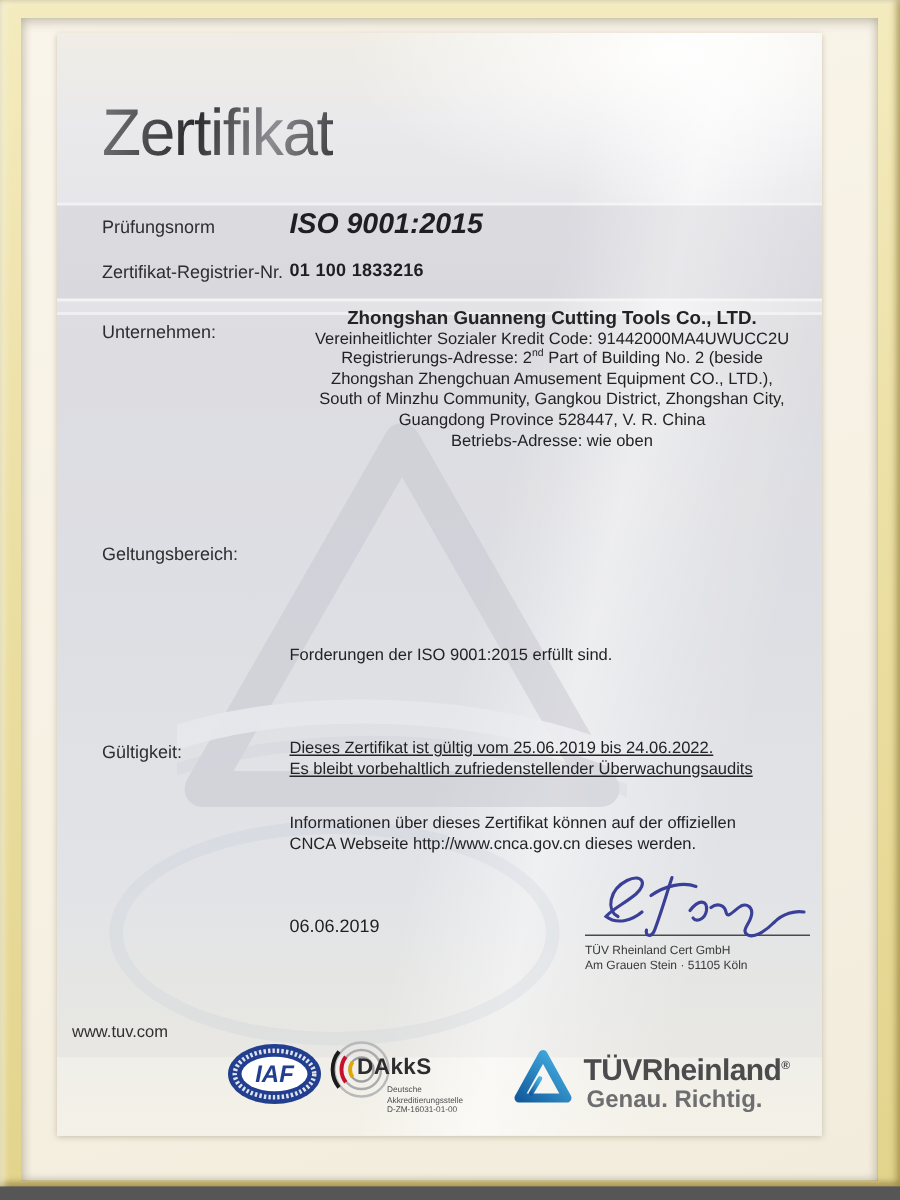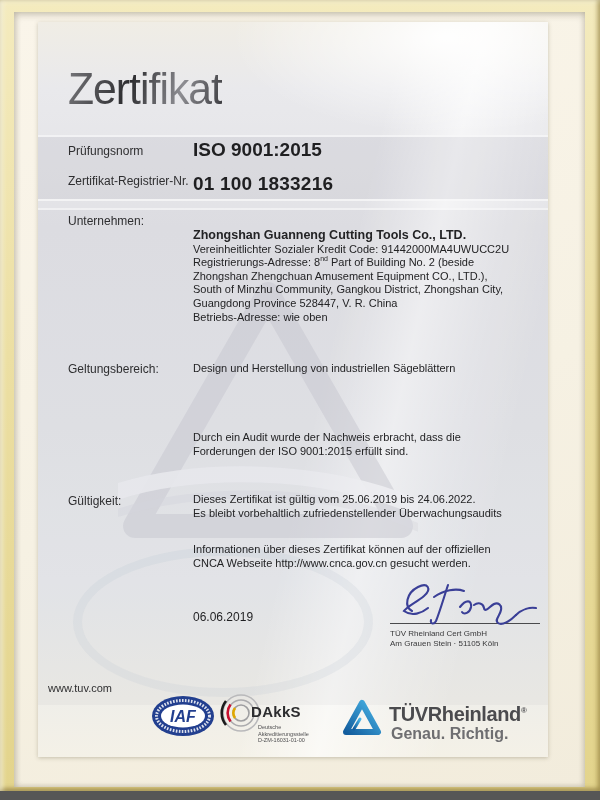--- a/index.html
+++ b/index.html
@@ -36,50 +36,50 @@
            background:rgba(84,84,106,.045); border-top:2px solid rgba(255,255,255,.55); }
 
   .title { position:absolute; left:30px; top:42px; font-size:44px; font-weight:500;
            letter-spacing:-1px; transform:scaleX(.97); transform-origin:left;
            color:#3e3e41;
            background:linear-gradient(105deg,#77777b 0%,#2c2c2f 40%,#8d8d92 72%,#3a3a3e 100%);
            -webkit-background-clip:text; background-clip:text; -webkit-text-fill-color:transparent; }
 
   .lbl { position:absolute; left:30px; font-size:12px; color:#2e2e30; }
   .val { position:absolute; left:155px; color:#1f1f21; }
-  .v-norm { top:117px; font-size:19px; font-weight:bold; }
+  .v-norm { top:117px; font-size:19px; font-weight:bold;font-style:italic; }
   .l-norm { top:122px; }
-  .v-reg  { top:151px; font-size:19px; font-weight:bold; letter-spacing:.2px; }
+  .v-reg  { top:151px; font-size:12px; font-weight:bold; letter-spacing:.2px; }
   .l-reg  { top:152px; }
 
   .body-txt { font-size:11px; line-height:13.6px; color:#232325; width:350px; }
   .l-unt { top:192px;text-align:center; }
-  .v-unt { top:207px; }
+  .v-unt { top:184px;text-align:center; }
   .v-unt .co { font-size:12.5px; font-weight:bold; }
   sup.nd { font-size:7px; vertical-align:super; line-height:0; }
 
   .l-gel { top:340px; }
   .v-gel { top:340px; }
   .v-audit { top:409px; }
   .l-gue { top:472px; }
-  .v-gue { top:471px; }
+  .v-gue { top:471px;text-decoration:underline; }
   .v-info { top:521px; }
   .v-date { top:588px; font-size:12px; }
 
   
   .sig-block { position:absolute; left:352px; top:555px; width:150px; text-align:left; }
   .sig-svg { position:relative; width:150px; height:50px; display:block; margin-bottom:0; }
   .sig-line { border-top:1.5px solid #4a4a4c; margin-top:-4px; }
   .sig-org { font-size:8px; color:#39393b; margin-top:5px; line-height:10px; }
 
   
   .site { position:absolute; left:10px; top:660px; font-size:11px; color:#2f2f31; }
   .iaf { position:absolute; left:112px; top:672px; }
   .dakks { position:absolute; left:178px; top:669px; width:130px; height:70px; }
-  .dakks-name { position:absolute; left:35px; top:12px; font-size:15px; font-weight:bold; color:#2d2d2f; letter-spacing:.3px; }
+  .dakks-name { position:absolute; left:22px; top:12px; font-size:15px; font-weight:bold; color:#2d2d2f; letter-spacing:.3px; }
   .dakks-sub { position:absolute; left:42px; top:33px; font-size:5.5px; line-height:6.6px; color:#4e4e50; }
   .tuv-logo { position:absolute; left:303px; top:676px; }
   .tuv-word { position:absolute; left:351px; top:681px; font-size:20px; font-weight:bold; color:#4b4b4e; letter-spacing:-.4px; }
   .tuv-word .reg { font-size:8px; vertical-align:super; }
   .tuv-tag { position:absolute; left:353px; top:703px; font-size:16px; font-weight:bold; color:#6e6e71; }
 
   .shadow-bottom { position:absolute; left:0; bottom:0; width:600px; height:9px; background:#565656; }
 </style>
 </head>
 <body>
@@ -105,44 +105,42 @@
     <div class="lbl l-norm">Prüfungsnorm</div>
     <div class="val v-norm">ISO 9001:2015</div>
 
     <div class="lbl l-reg">Zertifikat-Registrier-Nr.</div>
     <div class="val v-reg">01 100 1833216</div>
 
     <div class="lbl l-unt">Unternehmen:</div>
     <div class="val v-unt body-txt">
       <div class="co">Zhongshan Guanneng Cutting Tools Co., LTD.</div>
       <div>Vereinheitlichter Sozialer Kredit Code: 91442000MA4UWUCC2U</div>
-      <div><span>Registrierungs-Adresse: 8</span><sup class="nd">nd</sup><span> Part of Building No. 2 (beside</span></div>
+      <div><span>Registrierungs-Adresse: 2</span><sup class="nd">nd</sup><span> Part of Building No. 2 (beside</span></div>
       <div>Zhongshan Zhengchuan Amusement Equipment CO., LTD.),</div>
       <div>South of Minzhu Community, Gangkou District, Zhongshan City,</div>
       <div>Guangdong Province 528447, V. R. China</div>
       <div>Betriebs-Adresse: wie oben</div>
     </div>
 
     <div class="lbl l-gel">Geltungsbereich:</div>
-    <div class="val v-gel body-txt">Design und Herstellung von industriellen Sägeblättern</div>
 
     <div class="val v-audit body-txt">
-      <div>Durch ein Audit wurde der Nachweis erbracht, dass die</div>
       <div>Forderungen der ISO 9001:2015 erfüllt sind.</div>
     </div>
 
     <div class="lbl l-gue">Gültigkeit:</div>
     <div class="val v-gue body-txt">
       <div>Dieses Zertifikat ist gültig vom 25.06.2019 bis 24.06.2022.</div>
       <div>Es bleibt vorbehaltlich zufriedenstellender Überwachungsaudits</div>
     </div>
 
     <div class="val v-info body-txt">
       <div>Informationen über dieses Zertifikat können auf der offiziellen</div>
-      <div>CNCA Webseite http://www.cnca.gov.cn gesucht werden.</div>
+      <div>CNCA Webseite http://www.cnca.gov.cn dieses werden.</div>
     </div>
 
     <div class="val v-date">06.06.2019</div>
 
     <div class="sig-block">
       <svg class="sig-svg" viewBox="0 0 150 50">
         <g fill="none" stroke="#3a3f97" stroke-width="2.1" stroke-linecap="round">
           <path d="M22 34 C14 30, 16 16, 28 10 C38 5, 42 12, 34 19 C27 25, 18 29, 14 34 C22 40, 32 36, 38 31"></path>
           <path d="M58 8 C54 20, 50 34, 46 44 C44 48, 40 47, 41 43"></path>
           <path d="M44 20 C54 13, 66 11, 74 14"></path>

